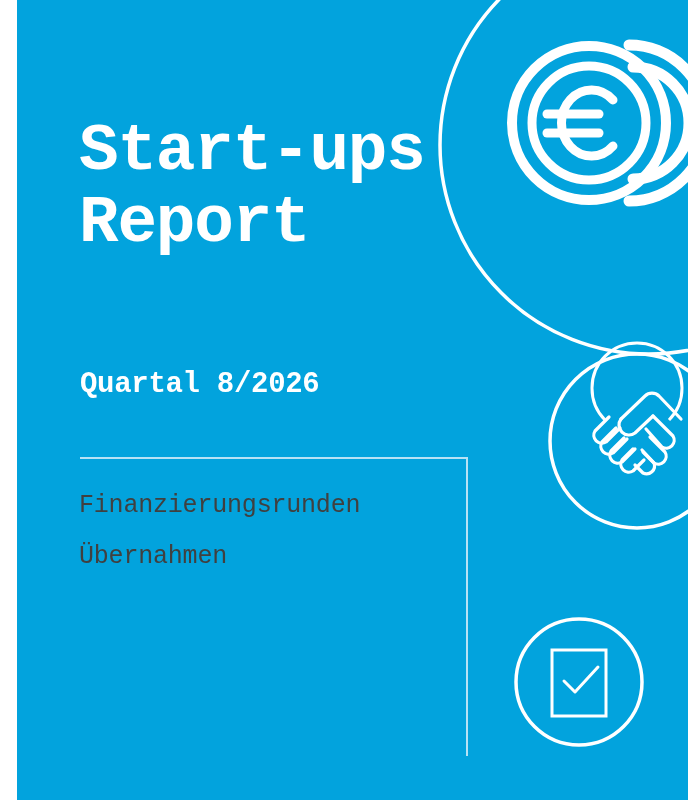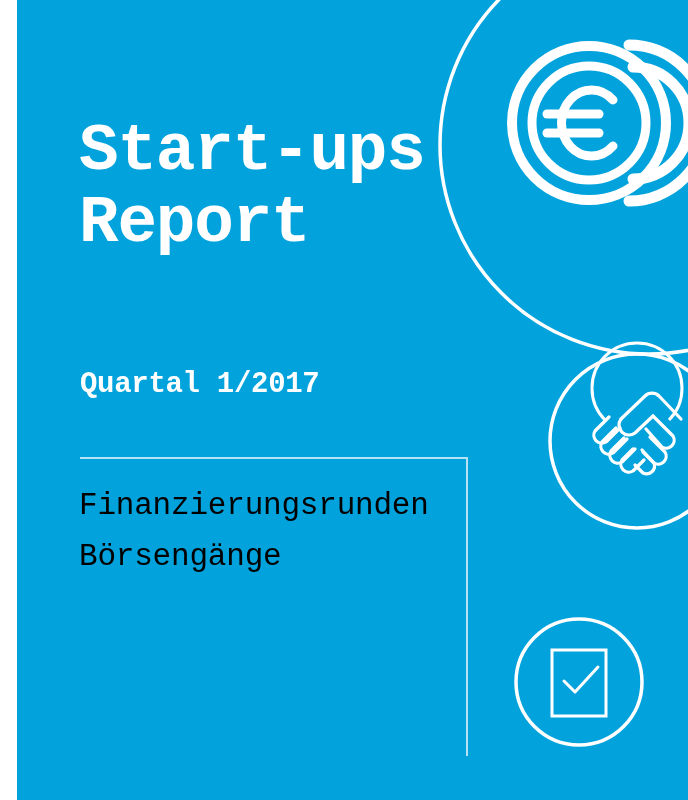--- a/index.html
+++ b/index.html
@@ -84,22 +84,22 @@
 
   .topic-list {
     position: absolute;
     left: 62px;
     top: 480px;
     list-style: none;
     margin: 0;
     padding: 0;
   }
   .topic-item {
-    color: #000000;
-    font-size: 31px;
+    color: #404040;
+    font-size: 25px;
     font-weight: 300;
     line-height: 51px;
     letter-spacing: -0.2px;
     white-space: nowrap;
   }
 </style>
 </head>
 <body>
 
 <div id="cover">
@@ -152,24 +152,24 @@
     </g>
   </svg>
 
   <div id="content">
 
     <div class="title-block">
       <span class="title-line">Start-ups</span>
       <span class="title-line">Report</span>
     </div>
 
-    <div class="subtitle">Quartal 1/2017</div>
+    <div class="subtitle">Quartal 8/2026</div>
 
     <div class="rule-horizontal"></div>
     <div class="rule-vertical"></div>
 
     <ul class="topic-list">
       <li class="topic-item">Finanzierungsrunden</li>
-      <li class="topic-item">Börsengänge</li>
+      <li class="topic-item">Übernahmen</li>
     </ul>
 
   </div>
 </div>
 
 </body></html>

